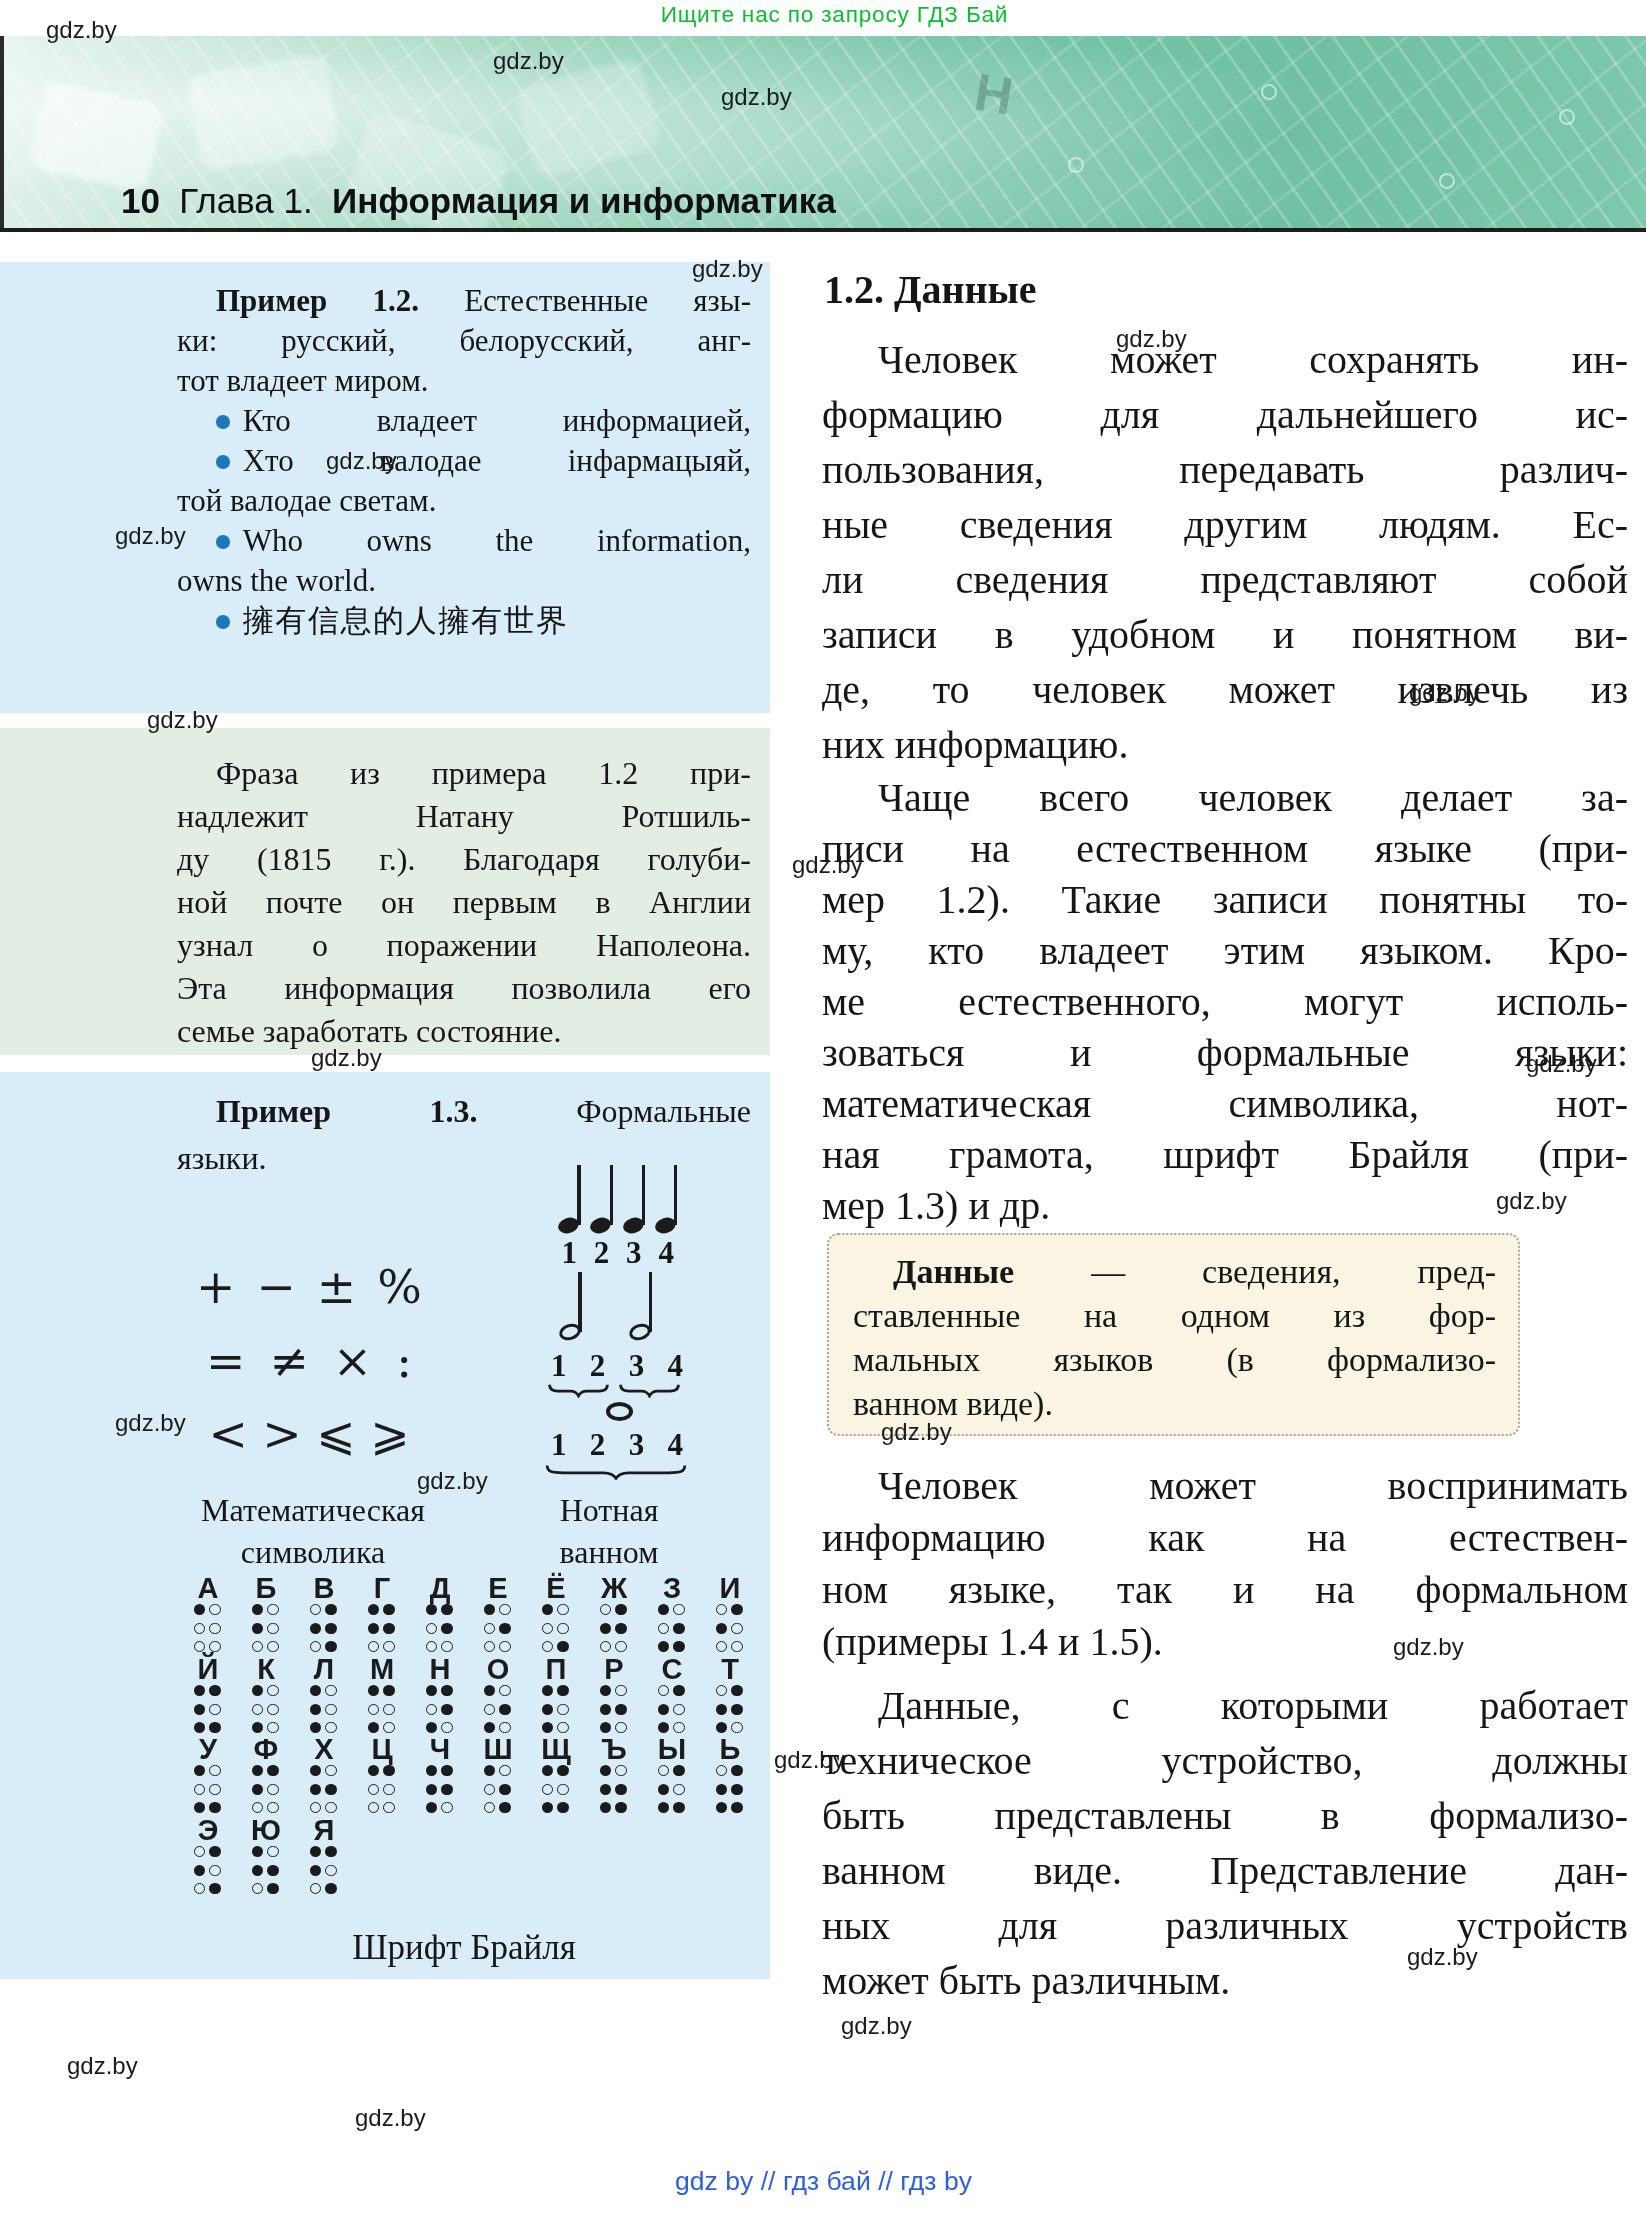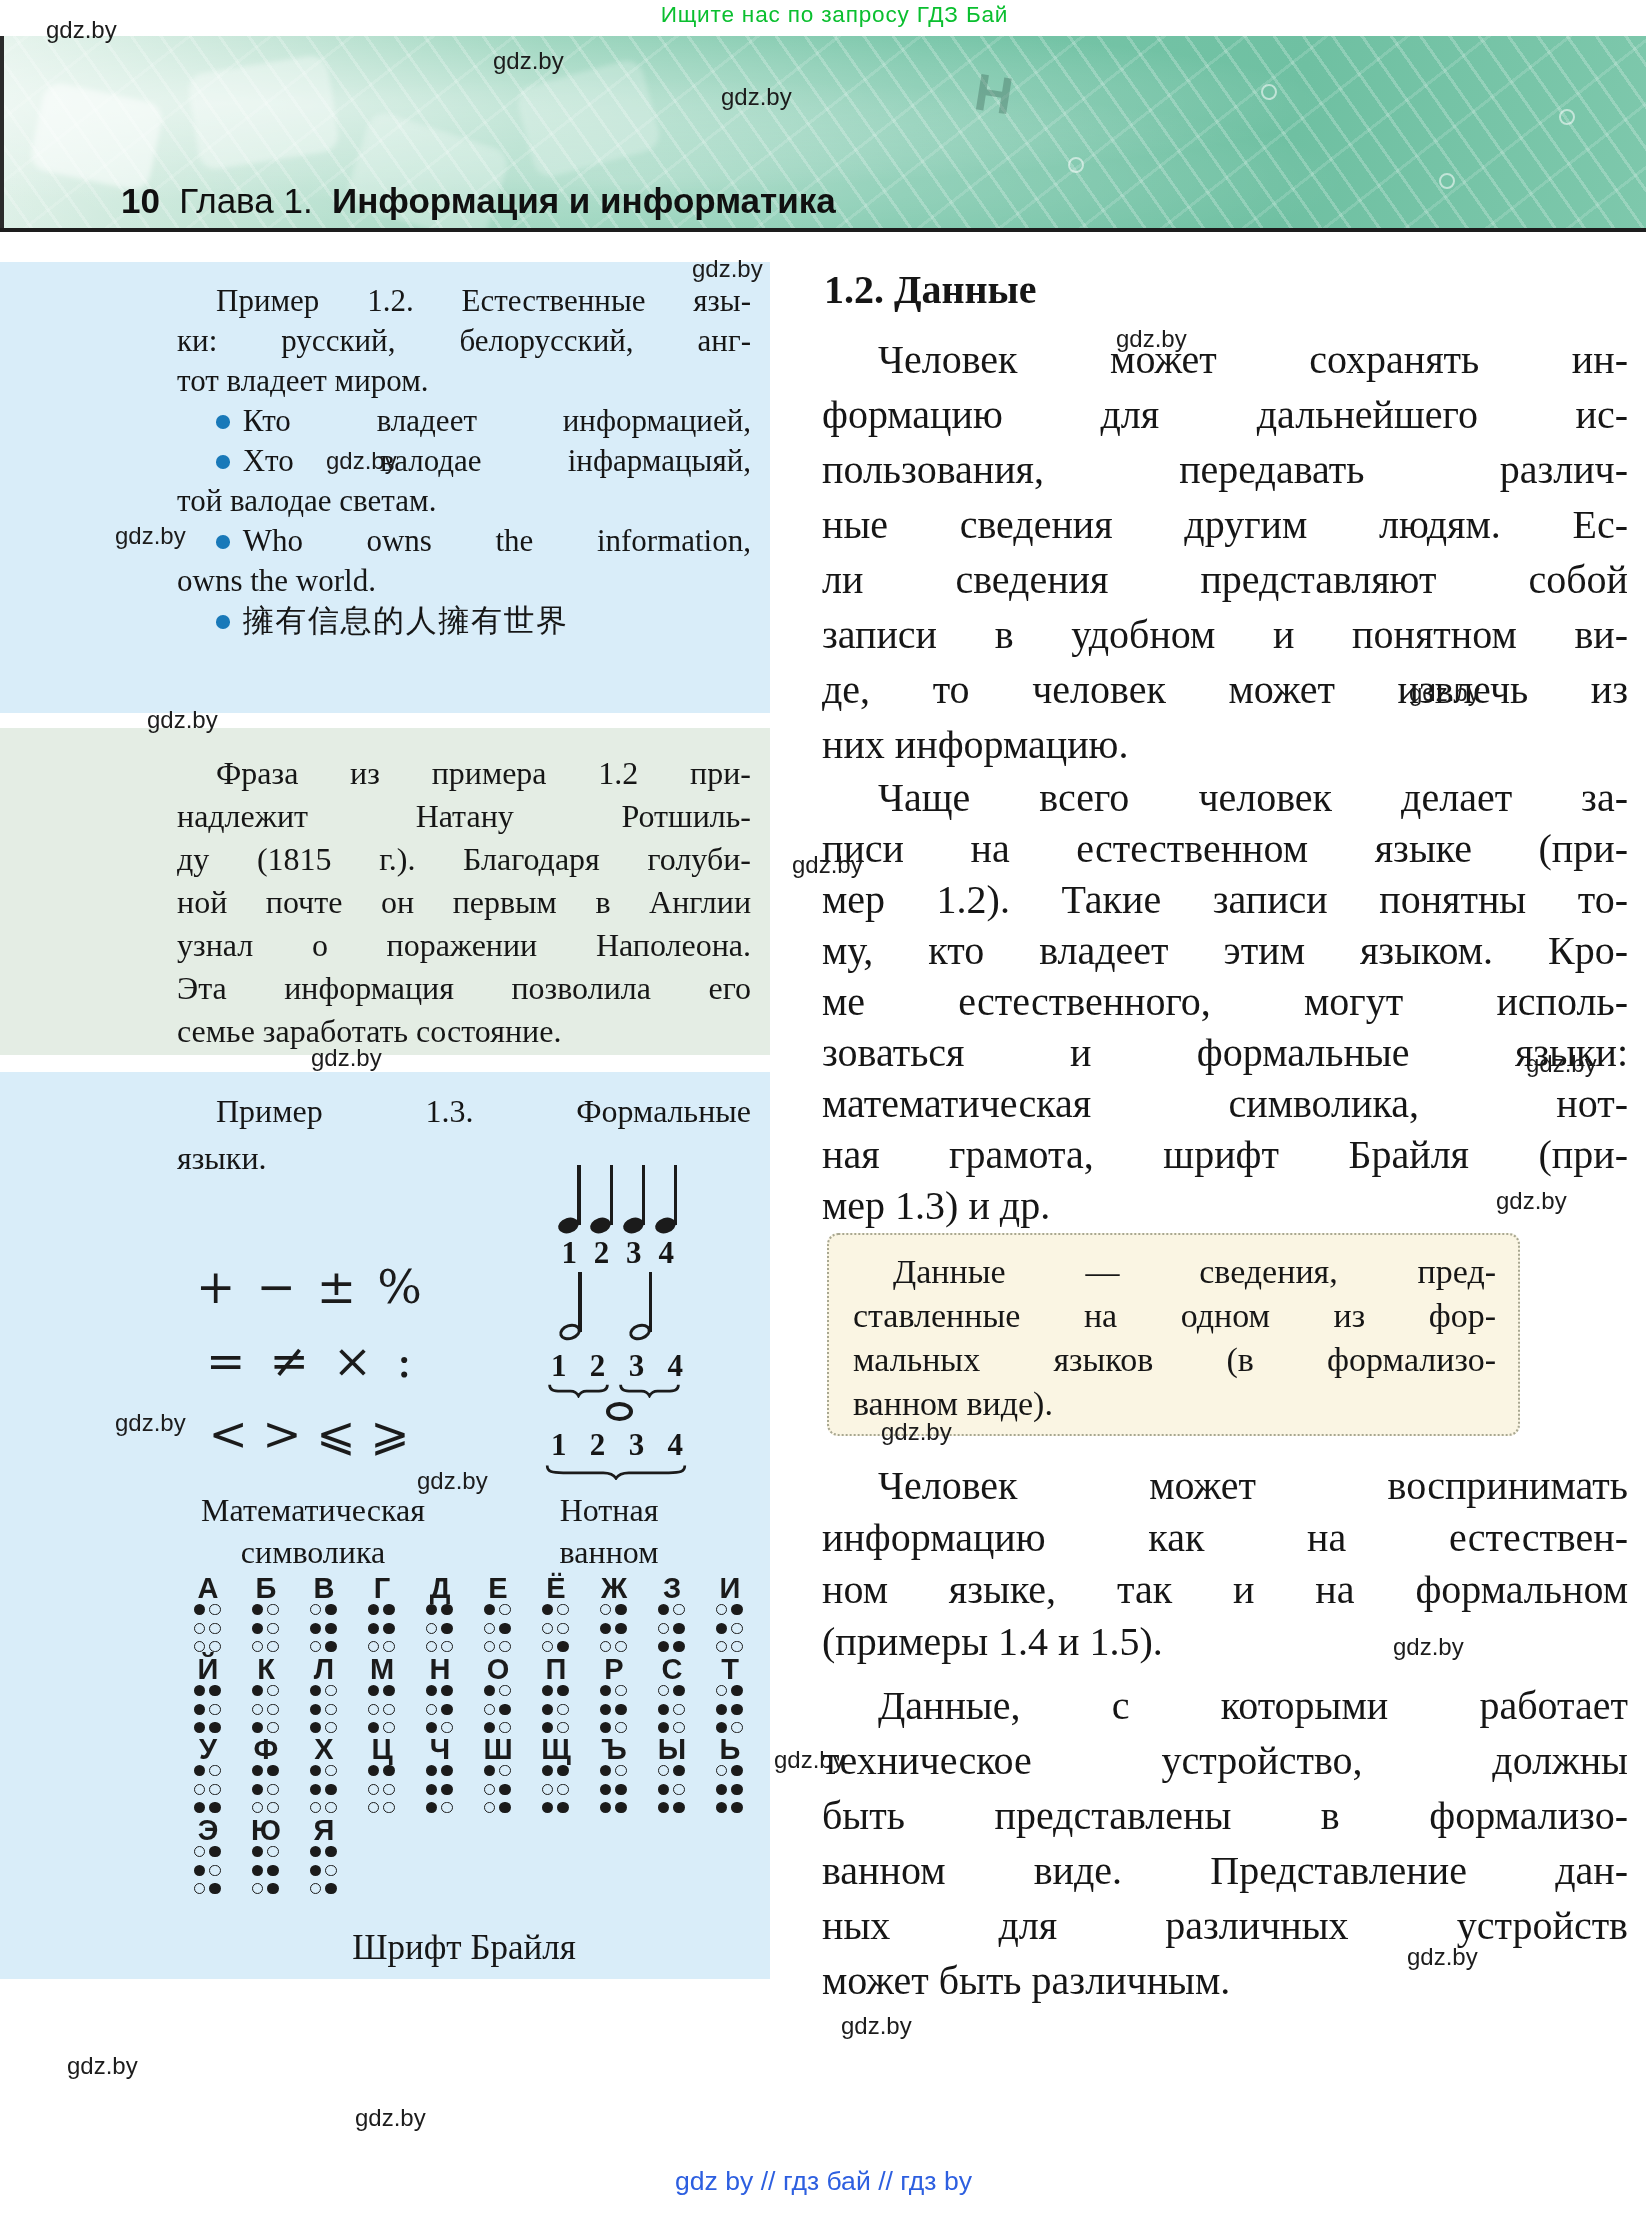--- a/index.html
+++ b/index.html
@@ -24,21 +24,21 @@
   #pagehead{position:absolute;left:121px;top:181px;display:flex;gap:19.3px;align-items:baseline;
             font-family:"Liberation Sans",sans-serif;font-size:35px;color:#101010;white-space:nowrap}
   #pagehead .num{font-weight:700}
   #pagehead .chap{font-weight:500}
   #pagehead .chapb{font-weight:700}
 
   
   .ln{text-align:justify;text-align-last:justify;font-kerning:normal}
   .ln.last{text-align-last:left}
   .ln.ind{text-indent:39px}
-  .ln b{font-weight:400}
+  .ln b{font-weight:700}
   .blt{display:inline-block;width:13.7px;height:13.7px;border-radius:50%;background:#1979b9;
        margin-right:13px;vertical-align:2.4px}
   .cjk{letter-spacing:1.6px}
 
   
   .box{position:absolute;left:0;width:770px}
   #box1{top:262px;height:451px;background:#d9edf9}
   #factbox{top:728px;height:327px;background:#e4ede4}
   #box2{top:1072px;height:907px;background:#d9edf9}
   .btxt{position:absolute;left:177px;width:574px}

